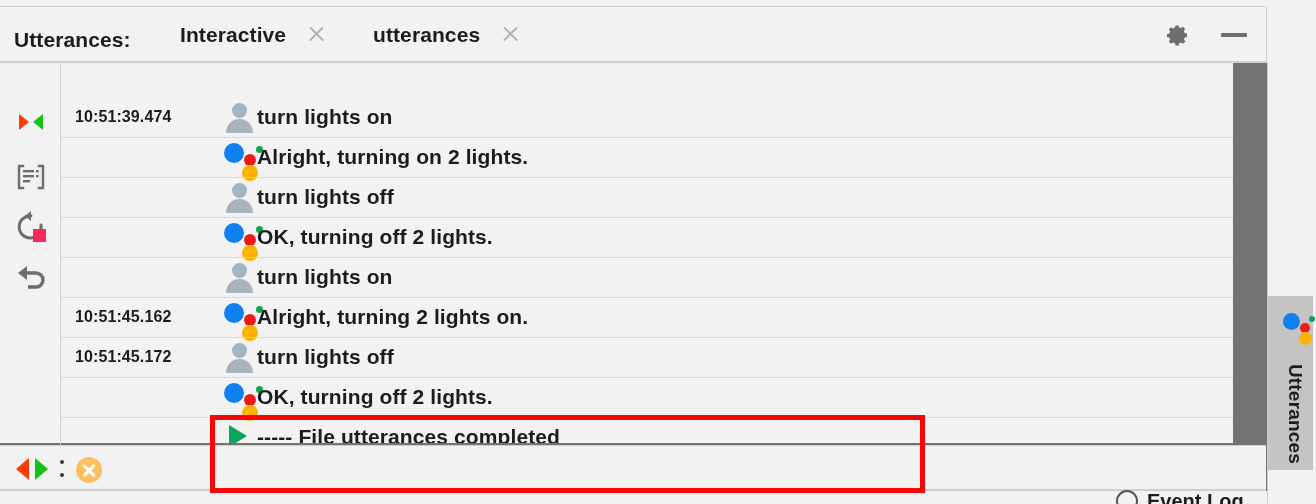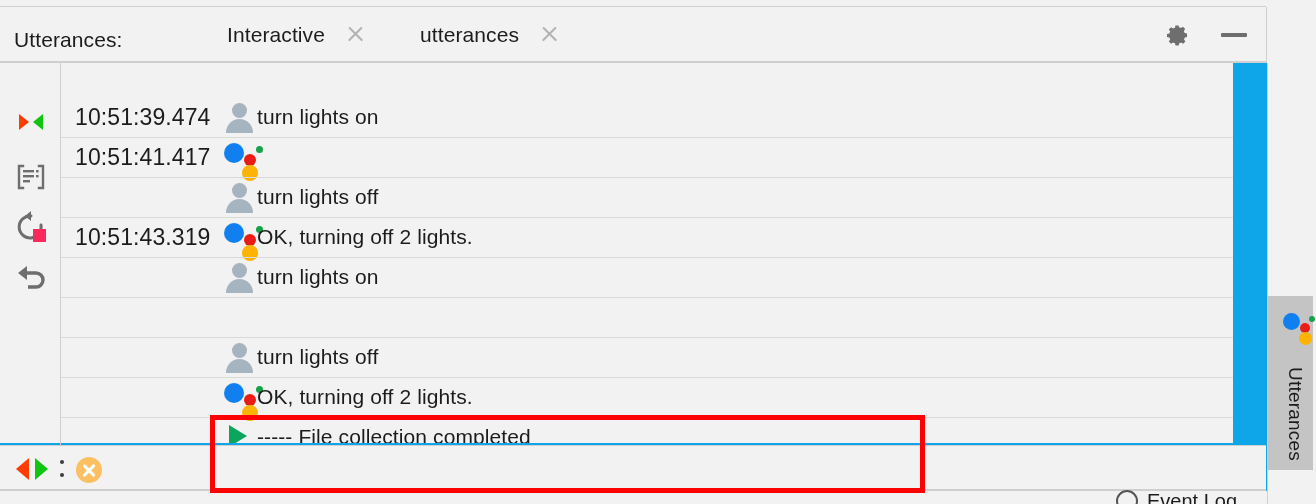--- a/index.html
+++ b/index.html
@@ -4,42 +4,41 @@
 <style>
   html,body{margin:0;padding:0;}
   body{
     width:1316px;height:504px;
     background:#f2f2f2;
     font-family:"Liberation Sans", sans-serif;
     overflow:hidden;
     position:relative;
     -webkit-font-smoothing:antialiased;
   }
-  .root{position:absolute;inset:0;background:#0ea5e9;}
+  .root{position:absolute;inset:0;background:#737373;font-weight:bold;}
 
   
   .top-strip{position:absolute;left:0;top:0;width:1316px;height:7px;background:#f2f2f2;}
   .top-strip-line{position:absolute;left:0;top:6px;width:1266px;height:1px;background:#cfcfcf;}
 
   
   .header{
     position:absolute;left:0;top:7px;width:1266px;height:55px;
     background:#f2f2f2;
   }
   .header-sep{position:absolute;left:0;top:61px;width:1266px;height:2px;background:#cfcfcf;}
 
   .hdr-label{
     position:absolute;left:14px;top:21px;
     font-size:21px;color:#1c1c1c;letter-spacing:.1px;white-space:nowrap;
   }
   .tab{
     position:absolute;top:0;height:55px;
     display:flex;align-items:center;gap:22px;
     cursor:default;
-    margin-left:47px;
   }
   .tab-label{font-size:21px;color:#1c1c1c;white-space:nowrap;letter-spacing:.1px;}
   .tab-close{
     width:17px;height:17px;position:relative;flex:0 0 auto;
   }
   .tab-close::before,.tab-close::after{
     content:"";position:absolute;left:-1px;top:7px;width:19px;height:2.4px;background:#b2b2b2;border-radius:1px;
   }
   .tab-close::before{transform:rotate(45deg);}
   .tab-close::after{transform:rotate(-45deg);}
@@ -75,21 +74,21 @@
     position:absolute;left:61px;top:63px;width:1172px;height:380px;
     background:#f2f2f2;overflow:hidden;
   }
   .row{
     position:absolute;left:0;width:1172px;height:40px;
     display:flex;align-items:center;
   }
   .row-line{position:absolute;left:0;width:1172px;height:1px;background:#d9d9d9;}
   .ts{
     position:absolute;left:14px;width:150px;text-align:left;
-    font-size:23px;color:#1c1c1c;letter-spacing:.1px;white-space:nowrap;
+    font-size:16px;color:#1c1c1c;letter-spacing:.1px;white-space:nowrap;
   }
   .msg{
     position:absolute;left:196px;font-size:21px;color:#1c1c1c;white-space:nowrap;letter-spacing:.1px;
   }
   .icon-slot{position:absolute;left:155px;width:40px;height:40px;}
 
   
   .avatar-ic{position:absolute;left:8px;top:4px;width:30px;height:30px;}
   .avatar-head{position:absolute;left:8px;top:2px;width:15px;height:15px;border-radius:50%;background:#a6b4c0;}
   .avatar-body{position:absolute;left:2px;top:18px;width:27px;height:14px;border-radius:14px 14px 0 0;background:#a6b4c0;}
@@ -272,45 +271,44 @@
         <div class="avatar-ic">
             <div class="avatar-head"></div>
             <div class="avatar-body"></div>
           </div>
       </div>
       <div class="msg">turn lights on</div>
     </div>
     <div class="row-line" style="top:74px"></div>
 
     <div class="row" style="top:74px">
-      <div class="ts">10:51:41.417</div>
       <div class="icon-slot">
         <div class="ga">
             <div class="ga-blue"></div>
             <div class="ga-red"></div>
             <div class="ga-green"></div>
             <div class="ga-yellow"></div>
           </div>
       </div>
+      <div class="msg">Alright, turning on 2 lights.</div>
     </div>
     <div class="row-line" style="top:114px"></div>
 
     <div class="row" style="top:114px">
       <div class="icon-slot">
         <div class="avatar-ic">
             <div class="avatar-head"></div>
             <div class="avatar-body"></div>
           </div>
       </div>
       <div class="msg">turn lights off</div>
     </div>
     <div class="row-line" style="top:154px"></div>
 
     <div class="row" style="top:154px">
-      <div class="ts">10:51:43.319</div>
       <div class="icon-slot">
         <div class="ga">
             <div class="ga-blue"></div>
             <div class="ga-red"></div>
             <div class="ga-green"></div>
             <div class="ga-yellow"></div>
           </div>
       </div>
       <div class="msg">OK, turning off 2 lights.</div>
     </div>
@@ -320,51 +318,64 @@
       <div class="icon-slot">
         <div class="avatar-ic">
             <div class="avatar-head"></div>
             <div class="avatar-body"></div>
           </div>
       </div>
       <div class="msg">turn lights on</div>
     </div>
     <div class="row-line" style="top:234px"></div>
 
-    <div class="row-line" style="top:274px"></div>
-
-    <div class="row" style="top:274px">
-      <div class="icon-slot">
-        <div class="avatar-ic">
-            <div class="avatar-head"></div>
-            <div class="avatar-body"></div>
-          </div>
-      </div>
-      <div class="msg">turn lights off</div>
-    </div>
-    <div class="row-line" style="top:314px"></div>
-
-    <div class="row" style="top:314px">
+    <div class="row" style="top:234px">
+      <div class="ts">10:51:45.162</div>
       <div class="icon-slot">
         <div class="ga">
             <div class="ga-blue"></div>
             <div class="ga-red"></div>
             <div class="ga-green"></div>
             <div class="ga-yellow"></div>
           </div>
       </div>
+      <div class="msg">Alright, turning 2 lights on.</div>
+    </div>
+    <div class="row-line" style="top:274px"></div>
+
+    <div class="row" style="top:274px">
+      <div class="ts">10:51:45.172</div>
+      <div class="icon-slot">
+        <div class="avatar-ic">
+            <div class="avatar-head"></div>
+            <div class="avatar-body"></div>
+          </div>
+      </div>
+      <div class="msg">turn lights off</div>
+    </div>
+    <div class="row-line" style="top:314px"></div>
+
+    <div class="row" style="top:314px">
+      <div class="icon-slot">
+        <div class="ga">
+            <div class="ga-blue"></div>
+            <div class="ga-red"></div>
+            <div class="ga-green"></div>
+            <div class="ga-yellow"></div>
+          </div>
+      </div>
       <div class="msg">OK, turning off 2 lights.</div>
     </div>
     <div class="row-line" style="top:354px"></div>
 
     <div class="row" style="top:354px">
       <div class="icon-slot">
         <div class="play-ic"></div>
       </div>
-      <div class="msg">----- File collection completed</div>
+      <div class="msg">----- File utterances completed</div>
     </div>
   </div>
 
   <div style="position:absolute;left:61px;top:446px;width:1172px;height:40px;">
     <div class="icon-slot" style="left:214px;top:0;">
       <div class="check-ic"></div>
     </div>
     <div class="msg" style="left:254px;top:8px;">/Users/git/gh-sample/build/tmp/utterances.json</div>
   </div>
 

